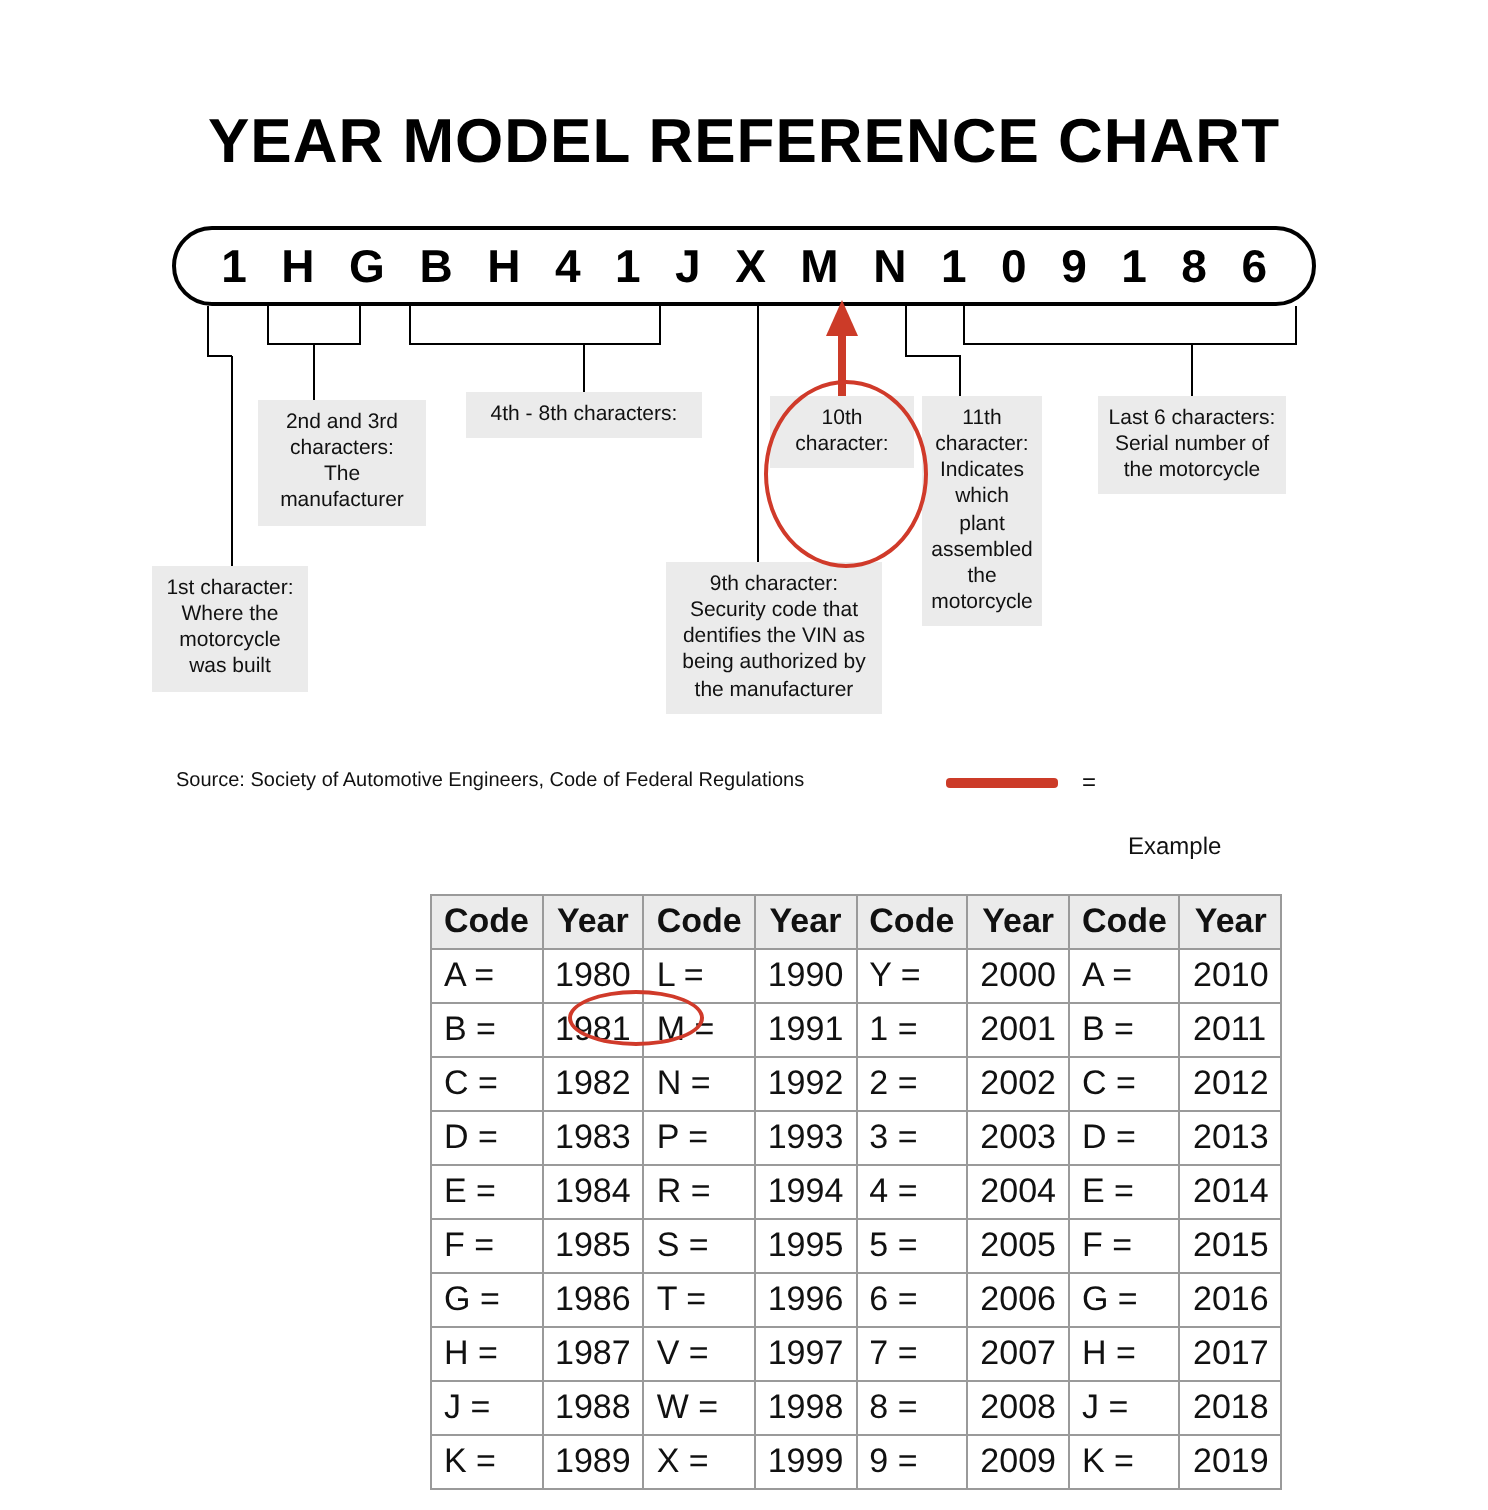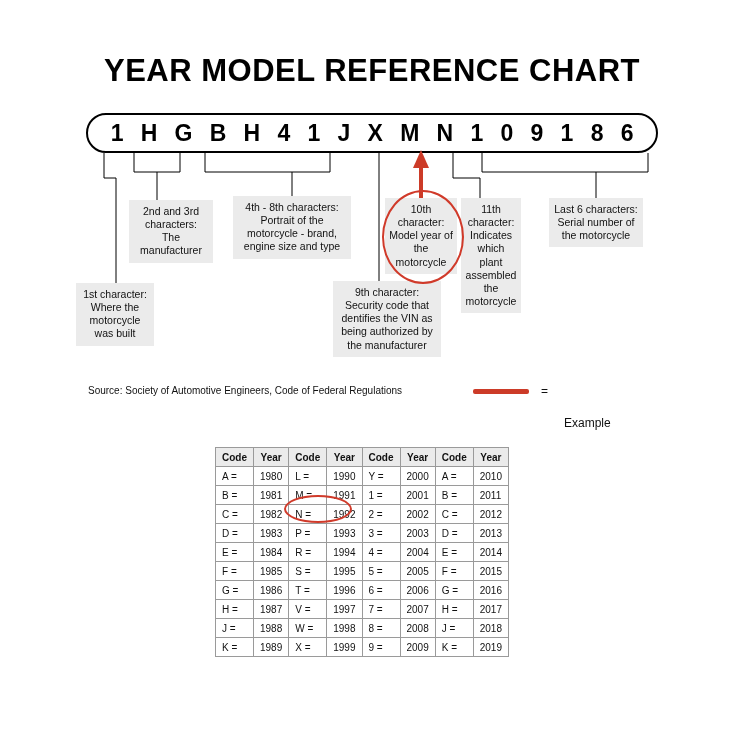--- a/index.html
+++ b/index.html
@@ -131,21 +131,21 @@
   }
 
   
   #year-table-wrap {
     position: absolute;
     left: 215px;
     top: 447px;
   }
   table#year-table {
     border-collapse: collapse;
-    font-size: 10px;
+    font-size: 17px;
     color: #111111;
   }
   #year-table th, #year-table td {
     border: 1px solid #9a9a9a;
     padding: 3px 6px;
     height: 19px;
     box-sizing: border-box;
     white-space: nowrap;
   }
   #year-table th {
@@ -223,31 +223,29 @@
   <span>Where the motorcycle was built</span>
 </div>
 
 <div class="callout" id="callout-2">
   <b>2nd and 3rd characters:</b><br>
   <span>The manufacturer</span>
 </div>
 
 <div class="callout" id="callout-3">
   <b>4th - 8th characters:</b><br>
-  <span>Portrait of the motorcycle - brand, engine size and type</span>
 </div>
 
 <div class="callout" id="callout-4">
   <b>9th character:</b><br>
   <span>Security code that dentifies the VIN as being authorized by the manufacturer</span>
 </div>
 
 <div class="callout" id="callout-5">
   <b>10th character:</b><br>
-  <span>Model year of the motorcycle</span>
 </div>
 
 <div class="callout" id="callout-6">
   <b>11th character:</b><br>
   <span>Indicates which plant assembled the motorcycle</span>
 </div>
 
 <div class="callout" id="callout-7">
   <b>Last 6 characters:</b><br>
   <span>Serial number of the motorcycle</span>

